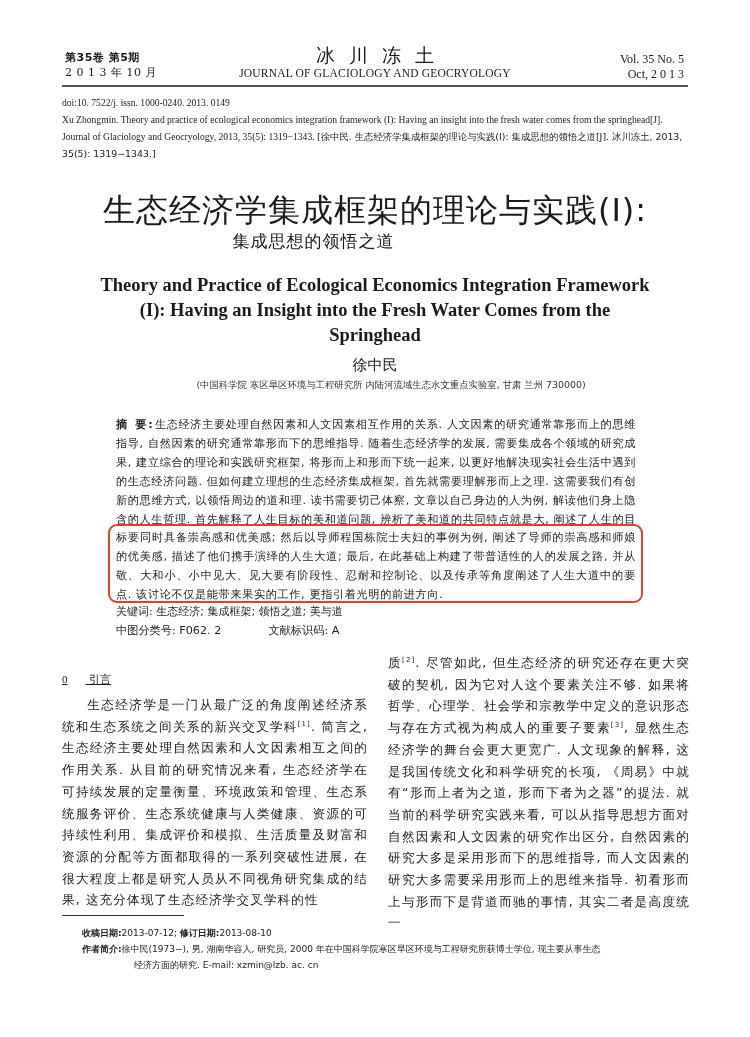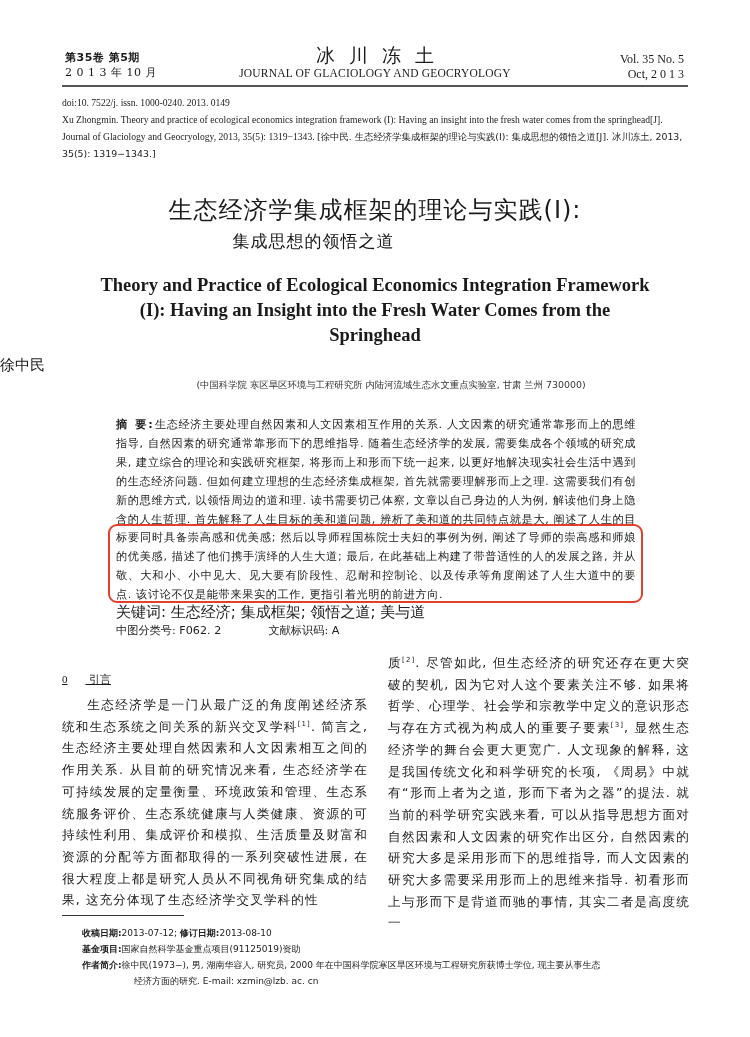--- a/index.html
+++ b/index.html
@@ -13,30 +13,30 @@
   .hdr-left .b { font-family: "DejaVu Sans", sans-serif; font-weight: bold; }
   .hdr-center { left: 200px; width: 350px; top: 44px; text-align: center; }
   .hdr-cn { font-family: "DejaVu Sans", sans-serif; font-size: 19px; letter-spacing: 14px; line-height: 22px; padding-left: 14px; }
   .hdr-en { font-family: "Liberation Serif", serif; font-size: 11.5px; line-height: 14px; letter-spacing: 0.2px; }
   .hdr-right { right: 66px; top: 52px; text-align: right; font-family: "Liberation Serif", serif; font-size: 12px; line-height: 15px; }
   .hdr-rule { left: 62px; width: 626px; top: 85px; height: 2px; background: #555; }
   
   .cite { left: 62px; width: 630px; top: 94px; font-family: "Liberation Serif", serif; font-size: 9.6px; line-height: 17px; color: #222; }
   .cite .cn { font-family: "DejaVu Sans", sans-serif; font-size: 9.4px; }
   
-  .t-cn { left: 0; width: 750px; top: 194px; text-align: center; font-family: "DejaVu Sans", sans-serif; font-size: 24px; line-height: 32px; letter-spacing: 1px; }
+  .t-cn { left: 0; width: 750px; top: 194px; text-align: center; font-family: "DejaVu Sans", sans-serif; font-size: 32px; line-height: 32px; letter-spacing: 1px; }
   .t-cn2 { left: 0; width: 627px; top: 230px; text-align: center; font-family: "DejaVu Sans", sans-serif; font-size: 17px; line-height: 22px; letter-spacing: 1px; }
   .t-en { left: 100px; width: 550px; top: 273px; text-align: center; font-family: "Liberation Serif", serif; font-weight: bold; font-size: 18.5px; line-height: 25px; }
-  .author { left: 0; width: 750px; top: 356px; font-family: "DejaVu Sans", sans-serif; font-size: 15px; }
+  .author { left: 0; width: 750px; top: 356px; text-align: center; font-family: "DejaVu Sans", sans-serif; font-size: 15px; }
   .affil { left: 0; width: 750px; top: 379px; text-align: center; font-family: "DejaVu Sans", sans-serif; font-size: 9.4px; color: #333; padding-left: 16px; }
   
   .abstract { left: 116px; width: 520px; top: 416px; font-family: "DejaVu Sans", sans-serif; font-size: 11.2px; line-height: 18.9px; text-align: justify; letter-spacing: 0.6px; color: #222; }
   .abstract .lbl { font-weight: bold; letter-spacing: 2px; }
   .highlight-box { left: 108px; top: 524px; width: 535px; height: 79px; border: 2.5px solid #e2402a; border-radius: 9px; box-sizing: border-box; }
-  .kw { left: 116px; top: 603px; font-family: "DejaVu Sans", sans-serif; font-size: 15px; line-height: 18.9px; color: #222; }
+  .kw { left: 116px; top: 603px; font-family: "DejaVu Sans", sans-serif; font-size: 11px; line-height: 18.9px; color: #222; }
   .kw2 { left: 116px; top: 622px; font-family: "DejaVu Sans", sans-serif; font-size: 11.2px; line-height: 18.9px; color: #222; }
   .kw2 .gap { display: inline-block; width: 40px; }
   
   .sec { left: 62px; top: 672px; font-family: "DejaVu Sans", sans-serif; font-size: 11px; text-decoration: underline; }
   .sec .num { font-family: "Liberation Serif", serif; margin-right: 18px; }
   .col { font-family: "DejaVu Sans", sans-serif; font-size: 12.6px; line-height: 21.7px; text-align: justify; letter-spacing: 1.1px; color: #1a1a1a; }
   .col-left { left: 62px; width: 306px; top: 694px; text-indent: 2em; }
   .col-right { left: 388px; width: 302px; top: 652px; }
   sup { font-size: 7px; line-height: 0; }
   
@@ -103,19 +103,16 @@
   <span>质</span><sup>[2]</sup><span>. 尽管如此, 但生态经济的研究还存在更大突破的契机, 因为它对人这个要素关注不够. 如果将哲学、心理学、社会学和宗教学中定义的意识形态与存在方式视为构成人的重要子要素</span><sup>[3]</sup><span>, 显然生态经济学的舞台会更大更宽广. 人文现象的解释, 这是我国传统文化和科学研究的长项, 《周易》中就有“形而上者为之道, 形而下者为之器”的提法. 就当前的科学研究实践来看, 可以从指导思想方面对自然因素和人文因素的研究作出区分, 自然因素的研究大多是采用形而下的思维指导, 而人文因素的研究大多需要采用形而上的思维来指导. 初看形而上与形而下是背道而驰的事情, 其实二者是高度统一</span>
 </div>
 
 <div class="abs fn-rule"></div>
 <div class="abs fn">
   <div>
     <span class="lbl">收稿日期:</span><span>2013-07-12;</span>
     <span class="lbl">修订日期:</span><span>2013-08-10</span>
   </div>
   <div>
-    <span class="lbl">基金项目:</span><span>国家自然科学基金重点项目(91125019)资助</span>
-  </div>
-  <div>
     <span class="lbl">作者简介:</span><span>徐中民(1973−), 男, 湖南华容人, 研究员, 2000 年在中国科学院寒区旱区环境与工程研究所获博士学位, 现主要从事生态</span>
   </div>
   <div class="indent">经济方面的研究. E-mail: xzmin@lzb. ac. cn</div>
 </div>
 
 </body></html>

